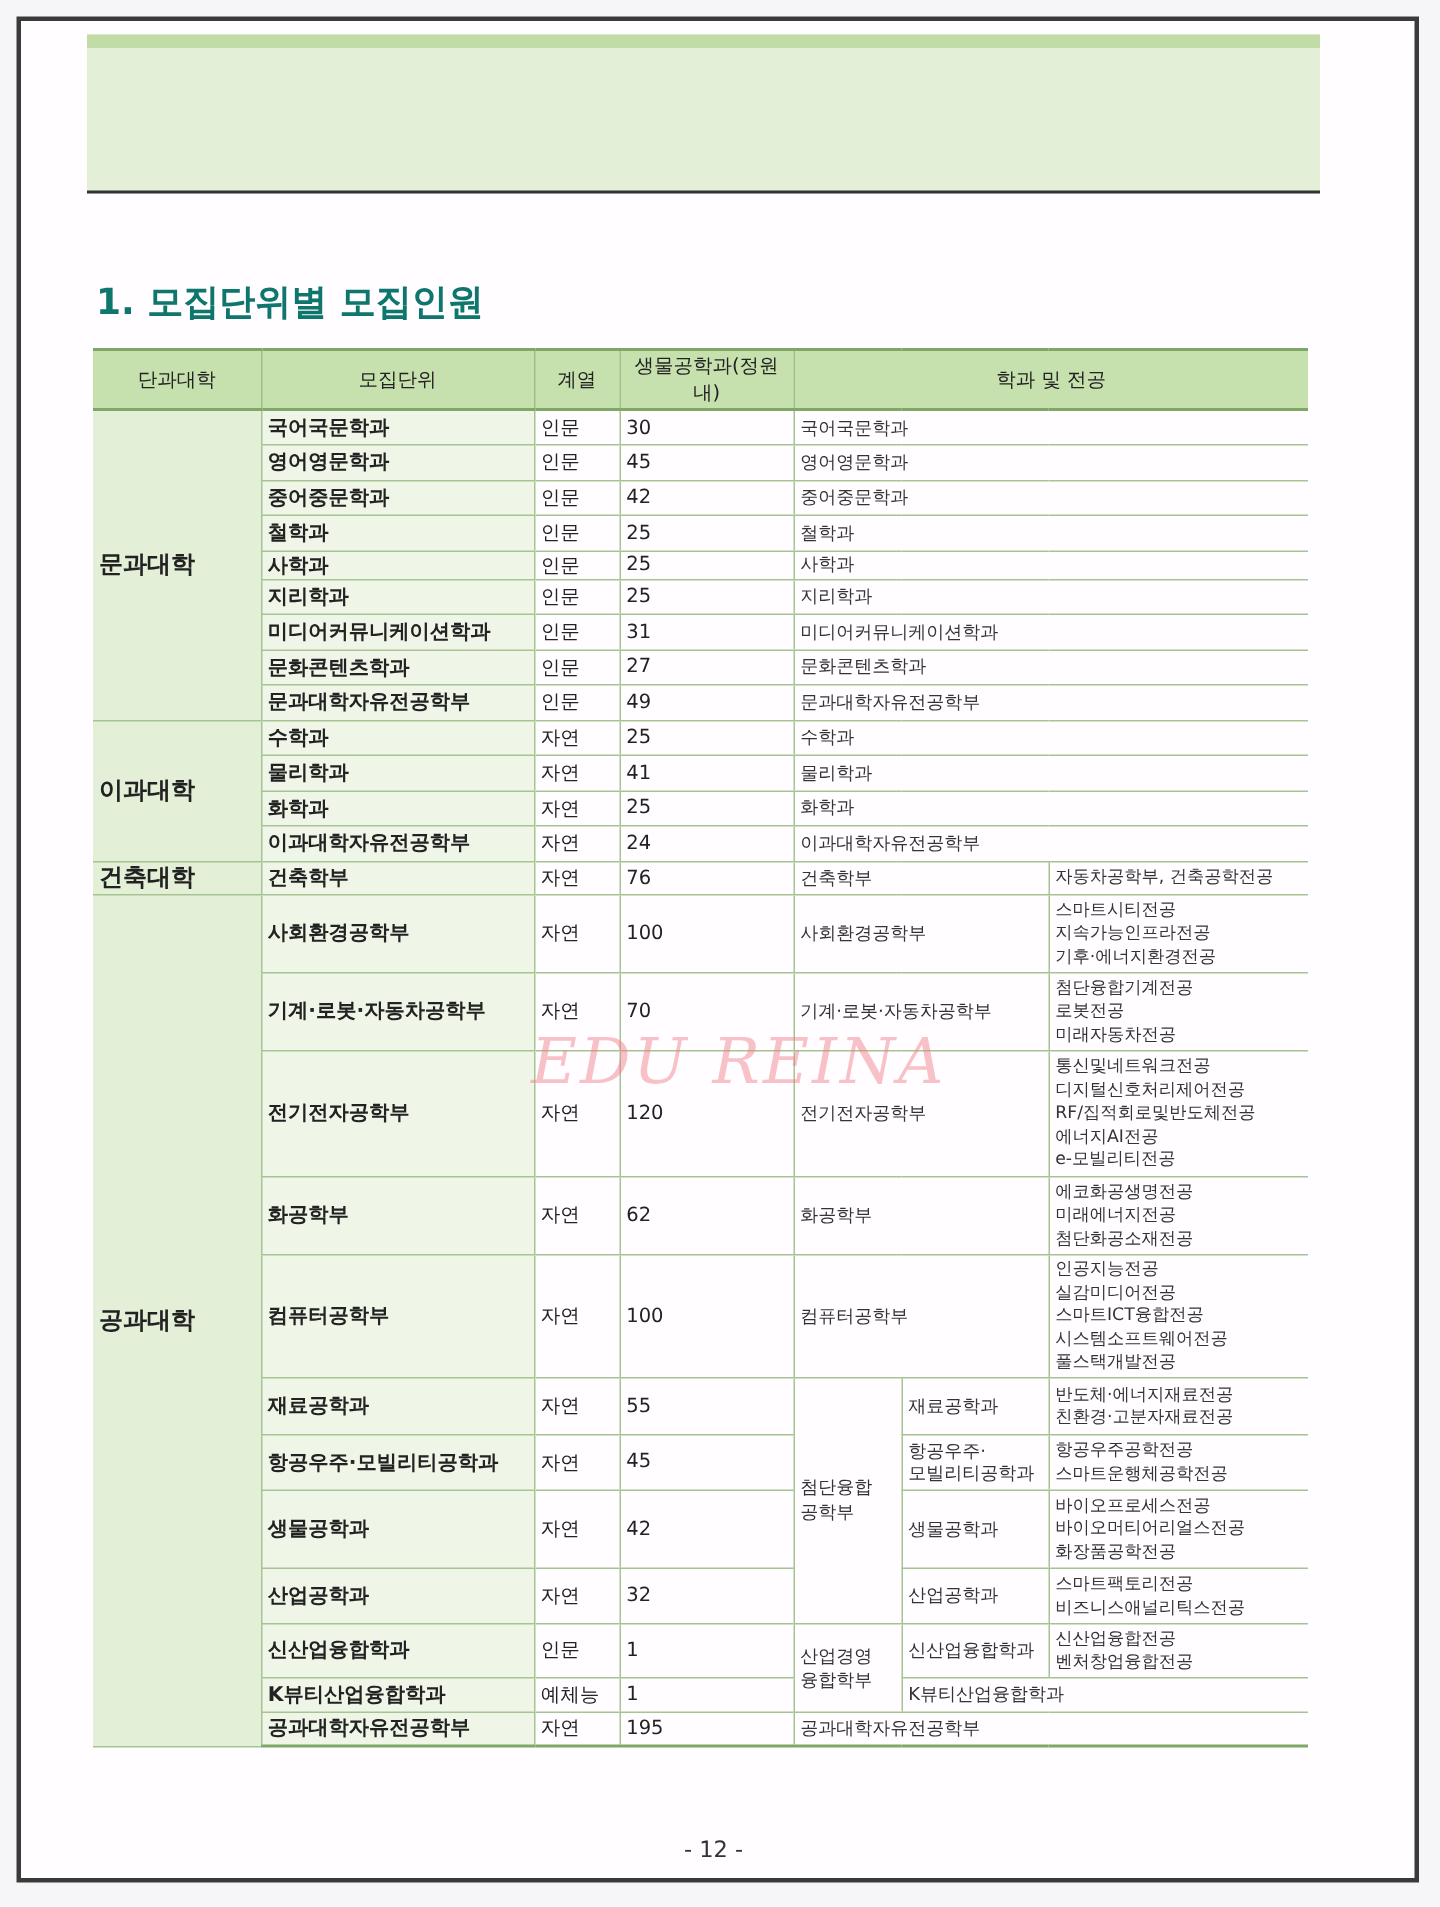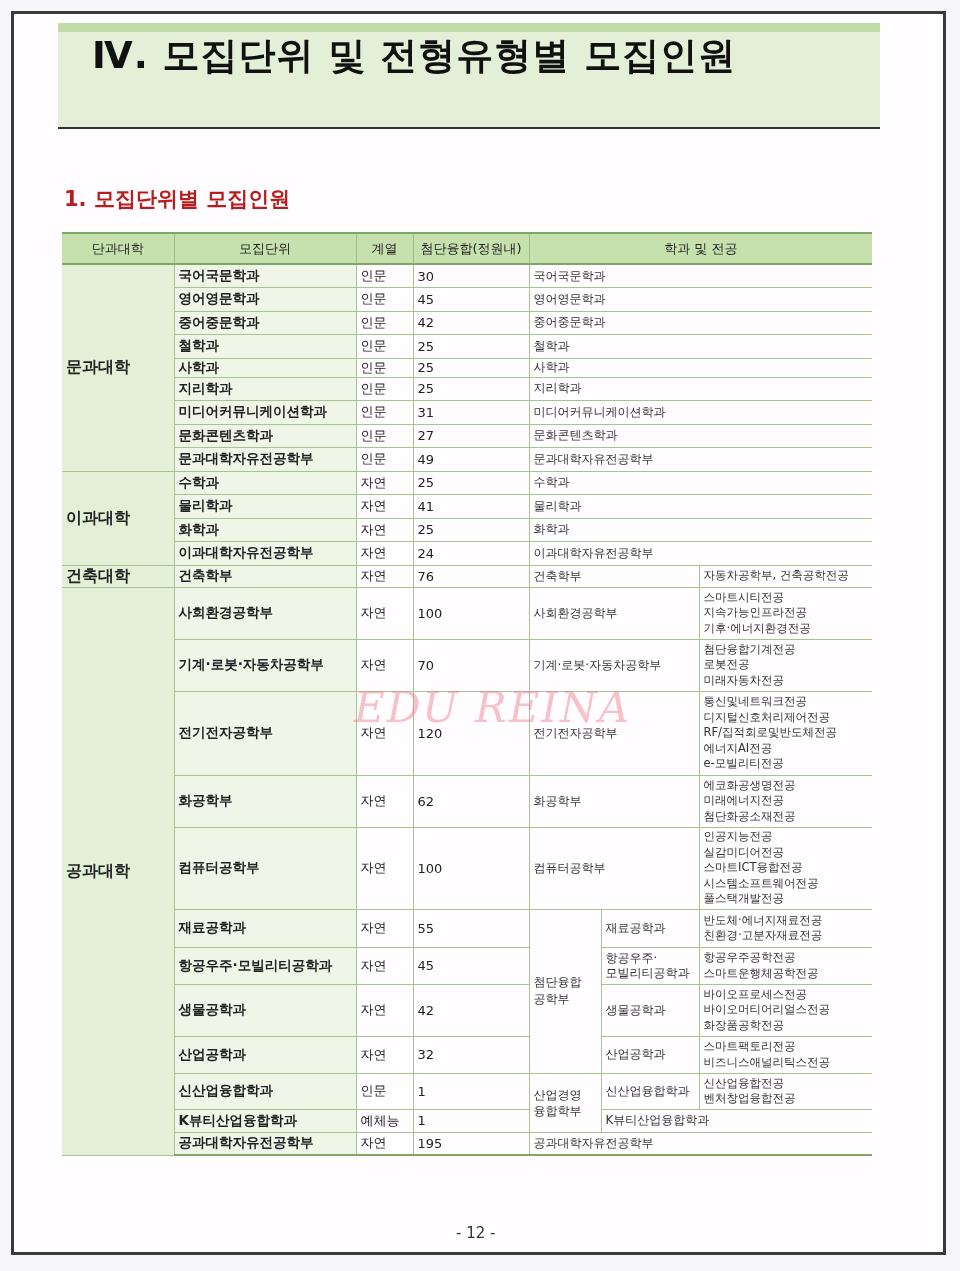--- a/index.html
+++ b/index.html
@@ -5,21 +5,21 @@
   html, body { margin:0; padding:0; }
   body { width:960px; height:1271px; background:#f6f5f7; position:relative; overflow:hidden;
          font-family:"DejaVu Sans","Liberation Sans",sans-serif; color:#222; }
   .page { position:absolute; left:11px; top:11px; width:935px; height:1244px; background:#fffdff;
           border:3px solid #3a3a3a; box-sizing:border-box; }
   .banner { position:absolute; left:58px; top:23px; width:822px; height:104px; background:#e3efd6;
             border-bottom:2px solid #333; }
   .banner .topstrip { position:absolute; left:0; top:0; width:100%; height:9px; background:#c2dca7; }
   .banner h1 { position:absolute; left:34px; top:8px; margin:0; font-size:37px; font-weight:bold;
                letter-spacing:1px; color:#111; font-family:"DejaVu Sans","Liberation Sans",sans-serif; }
-  .section-title { position:absolute; left:64px; top:185px; margin:0; font-size:21px; font-weight:bold; color:#b91c1c; }
+  .section-title { position:absolute; left:64px; top:185px; margin:0; font-size:24px; font-weight:bold; color:#0f766e; }
   .tbl { position:absolute; left:62px; top:232px; width:810px; }
   table { border-collapse:collapse; width:810px; table-layout:fixed; font-size:13px;padding-left:15px; }
   th { background:#c6e0ae; font-weight:normal; height:27px; border-top:2px solid #7fa867;
        border-bottom:2px solid #7fa867; border-left:1px solid #9bbf85; text-align:center; color:#222; }
   th:first-child { border-left:none; }
   td { border-bottom:1px solid #a6c492; border-left:1px solid #a6c492; padding:0 4px; vertical-align:middle; }
   td.college { background:#e3efd6; border-left:none; font-weight:bold; font-size:16px; }
   td.unit { background:#eff6e8; font-weight:bold; font-size:13.5px; }
   td.cat, td.num { text-align:left; }
   td.dept { font-size:12px; color:#333; }
@@ -30,42 +30,41 @@
   .pagenum { position:absolute; left:0; width:776px; top:1224px; text-align:left; padding-left:456px;
              box-sizing:border-box; font-size:15px; color:#333; }
 </style>
 </head>
 <body>
 
 <div class="page"></div>
 
 <div class="banner">
   <div class="topstrip"></div>
-  <h1>Ⅳ. 모집단위 및 전형유형별 모집인원</h1>
 </div>
 
 <h2 class="section-title">1. 모집단위별 모집인원</h2>
 
 <div class="tbl">
 <table>
   <colgroup>
     <col style="width:112px">
         <col style="width:182px">
         <col style="width:57px">
         <col style="width:116px">
     <col style="width:72px">
         <col style="width:98px">
         <col style="width:173px">
   </colgroup>
   <thead>
     <tr>
       <th>단과대학</th>
       <th>모집단위</th>
       <th>계열</th>
-      <th>첨단융합(정원내)</th>
+      <th>생물공학과(정원내)</th>
       <th colspan="3">학과 및 전공</th>
     </tr>
   </thead>
   <tbody>
 
     <tr style="height:23.5px">
       <td class="college" rowspan="9">문과대학</td>
       <td class="unit">국어국문학과</td>
       <td class="cat">인문</td>
       <td class="num">30</td>

